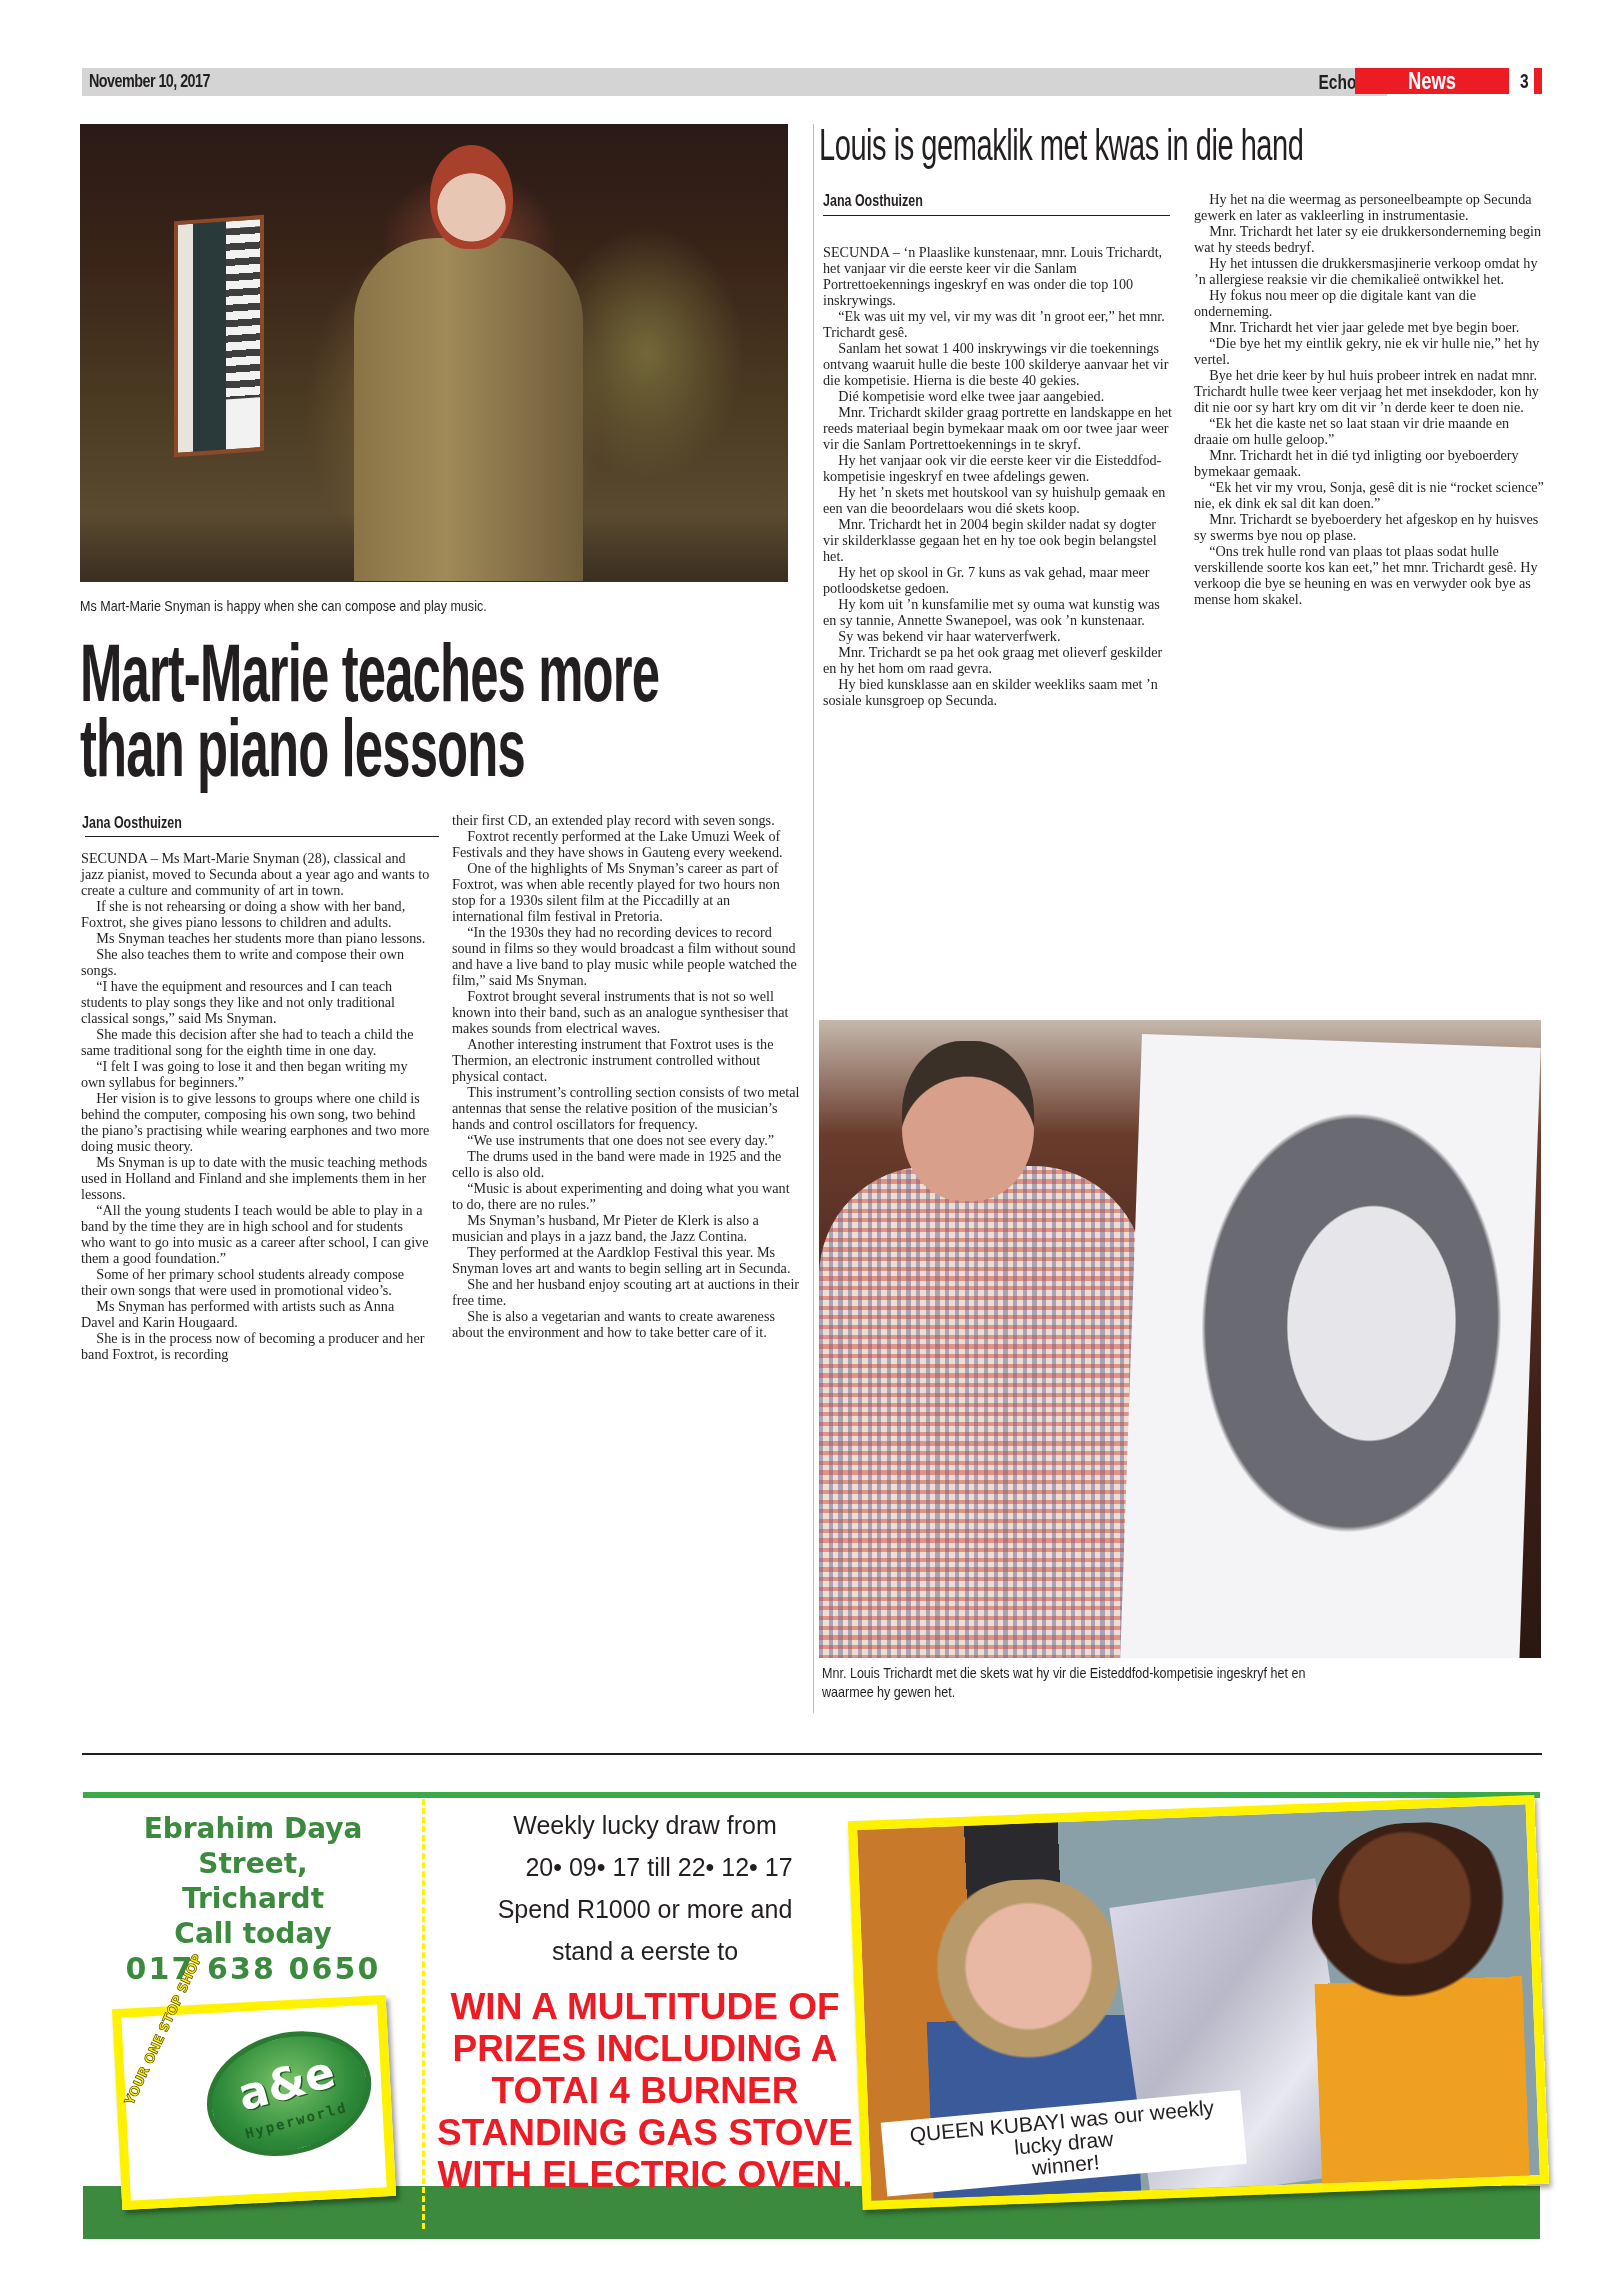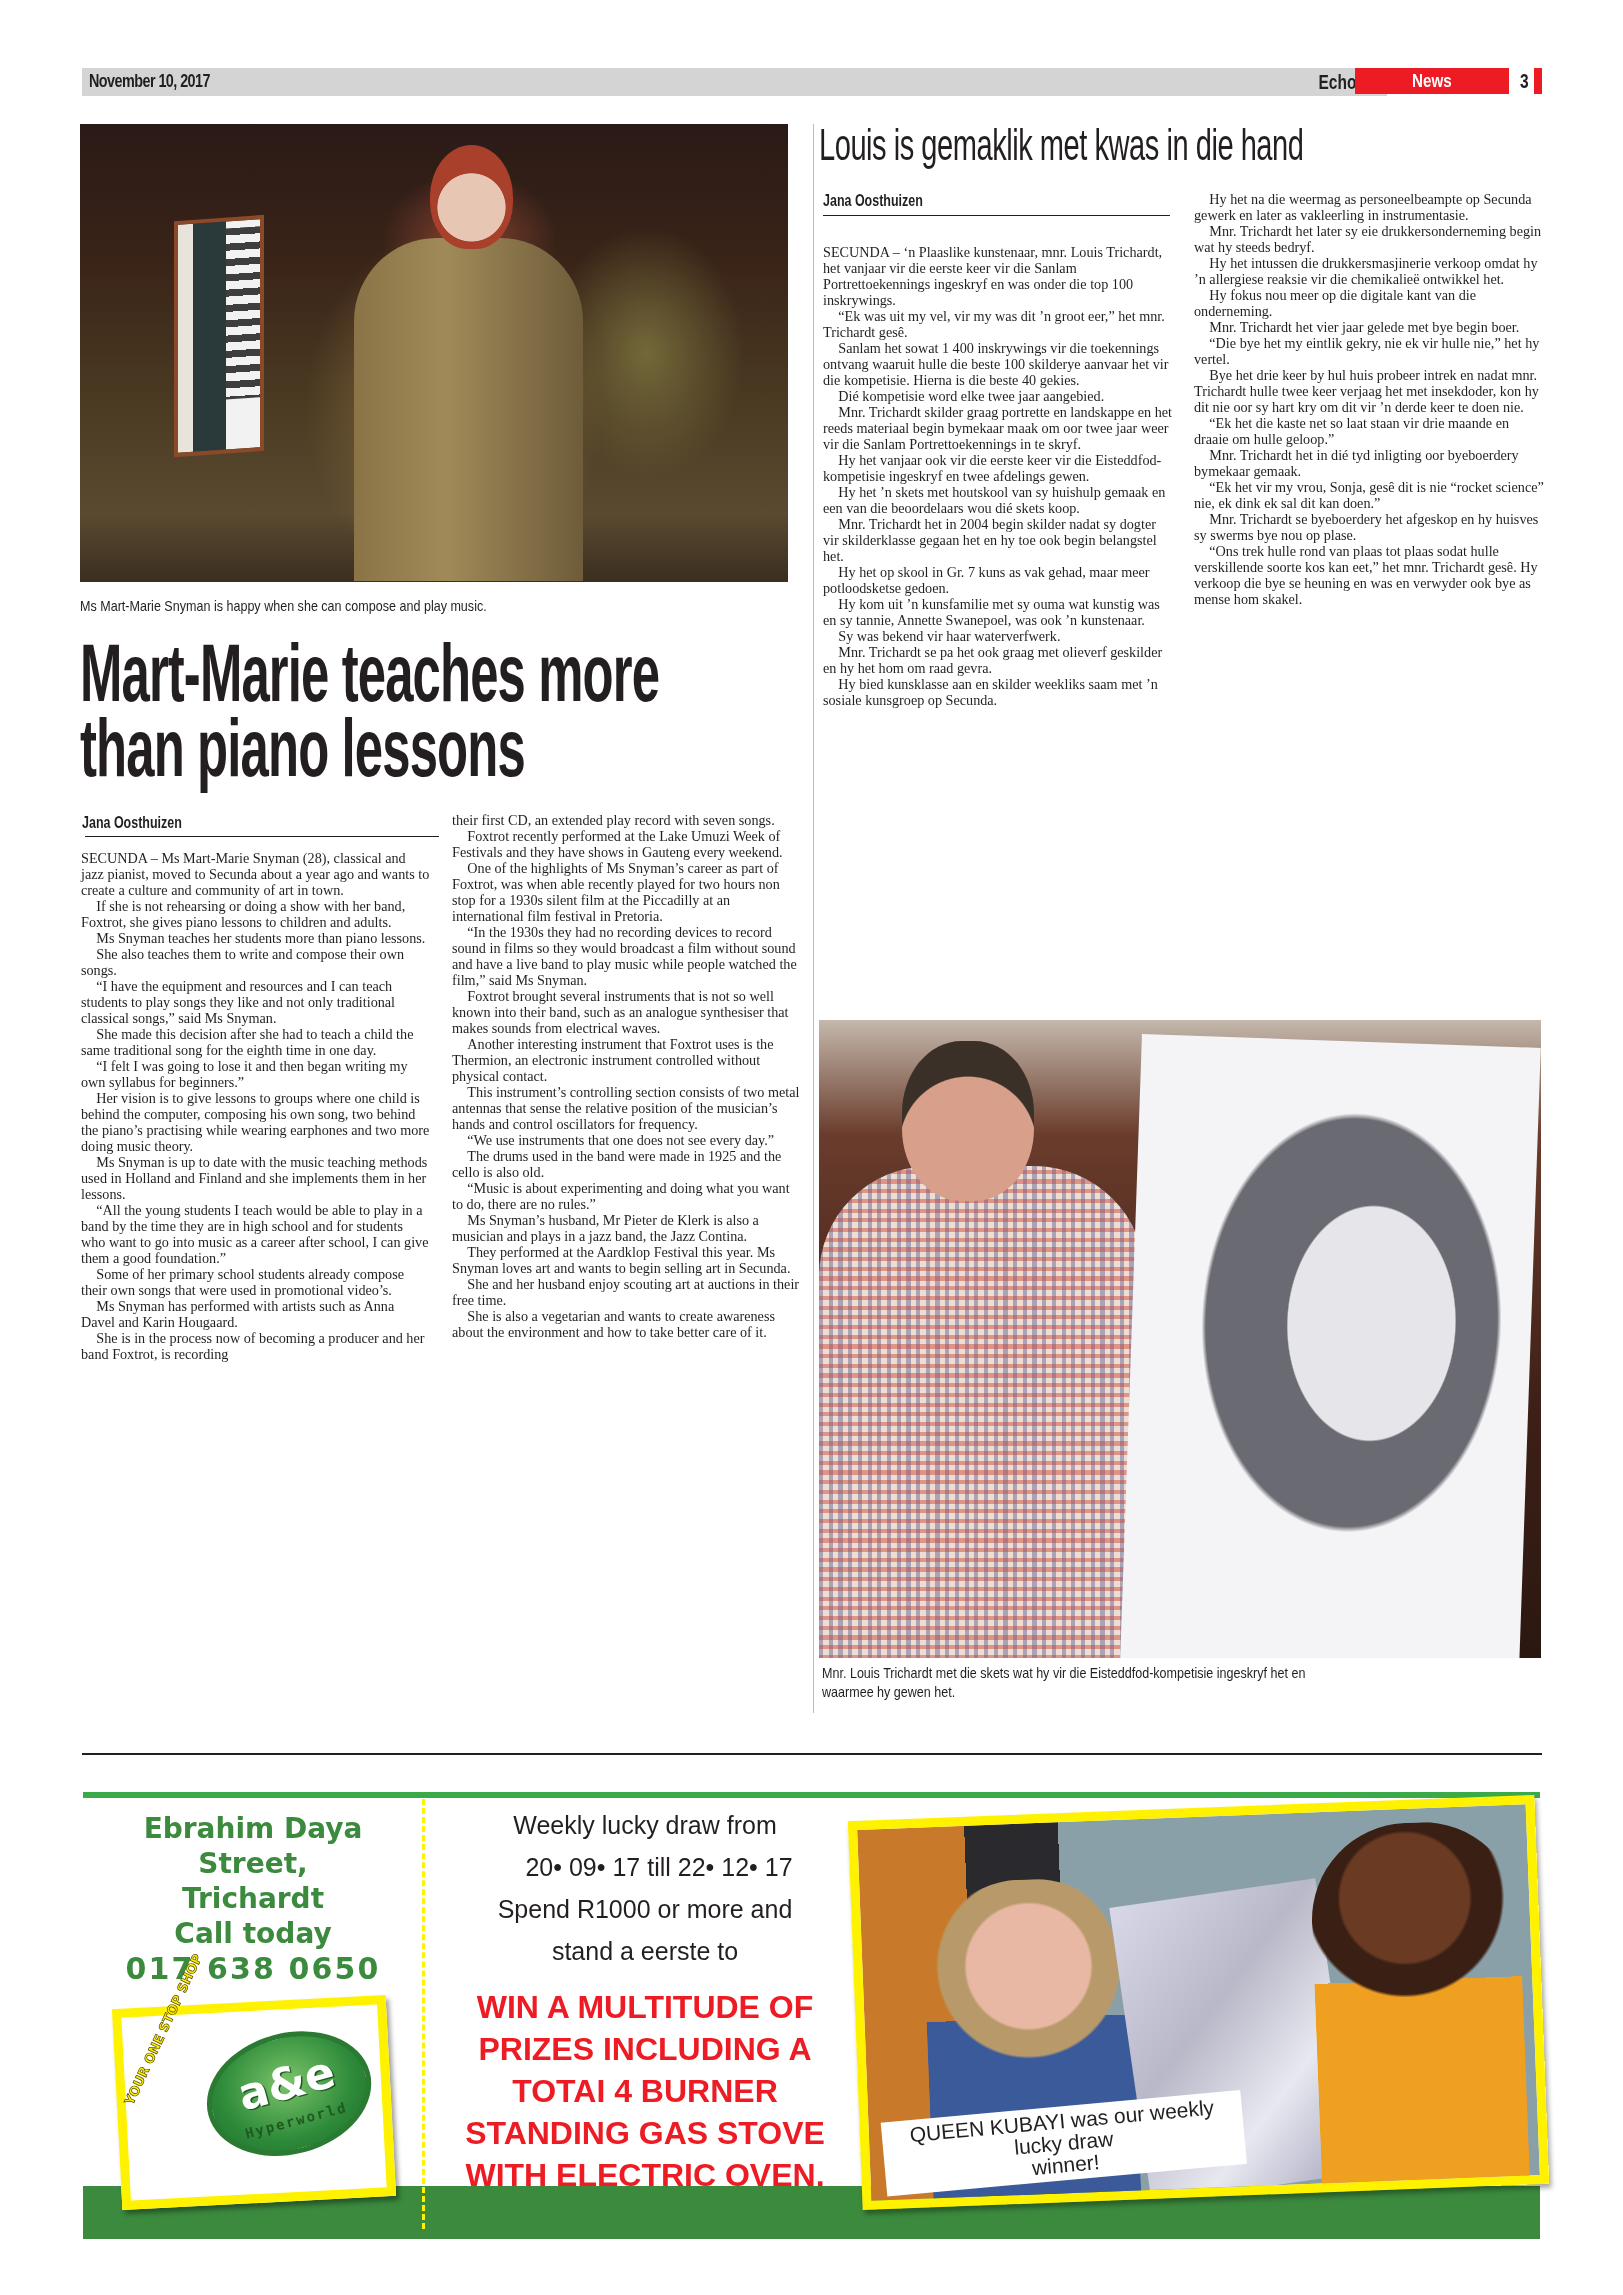--- a/index.html
+++ b/index.html
@@ -3,21 +3,21 @@
 <meta charset="utf-8">
 <style>
   * { box-sizing: border-box; margin: 0; padding: 0; }
   html, body { width: 1623px; height: 2295px; background: #ffffff; overflow: hidden; }
   body { position: relative; font-family: "Liberation Serif", serif; color: #231f20; }
 
   
   .folio { position: absolute; top: 68px; left: 82px; width: 1305px; height: 28px; background: #d4d4d4; }
   .folio-date { position: absolute; left: 7px; top: 2.8px; font-family: "Liberation Sans", sans-serif; font-weight: bold; font-size: 18px; letter-spacing: -0.7px; transform: scaleX(0.8); transform-origin: left center; }
   .folio-pub { position: absolute; right: 31px; top: 2.8px; font-family: "Liberation Sans", sans-serif; font-weight: bold; font-size: 19.4px; transform: scaleX(0.8); transform-origin: right center; }
-  .folio-section { position: absolute; top: 68px; left: 1355px; width: 154px; height: 26px; background: #ed1c24; color: #fff; text-align: center; font-family: "Liberation Sans", sans-serif; font-weight: bold; font-size: 19px; line-height: 26px; }
+  .folio-section { position: absolute; top: 68px; left: 1355px; width: 154px; height: 26px; background: #ed1c24; color: #fff; text-align: center; font-family: "Liberation Sans", sans-serif; font-weight: bold; font-size: 23px; line-height: 26px; }
   .folio-section span { display: inline-block; transform: scaleX(0.8); }
   .folio-page { position: absolute; top: 68px; left: 1519px; font-family: "Liberation Sans", sans-serif; font-weight: bold; font-size: 19.4px; line-height: 26px; transform: scaleX(0.8); }
   .folio-bar { position: absolute; top: 68px; left: 1534px; width: 8.3px; height: 26px; background: #ed1c24; }
 
   
   .photo { position: absolute; overflow: hidden; }
   .photo-snyman { top: 124px; left: 80px; width: 708px; height: 458px;
     background:
       radial-gradient(ellipse 125px 97px at 55% 25%, rgba(200,90,70,0.55), transparent 70%),
       radial-gradient(ellipse 208px 250px at 53% 62%, rgba(150,120,70,0.85), transparent 72%),
@@ -54,21 +54,21 @@
   .ad-address { position: absolute; top: 1811px; left: 90px; width: 326px; text-align: center; font-family: "DejaVu Sans", sans-serif; font-weight: bold; color: #3b8a3e; font-size: 28px; line-height: 35px; }
   .ad-address .phone { font-size: 30px; letter-spacing: 2.1px; }
   .ad-logo { position: absolute; top: 2002px; left: 117px; width: 274px; height: 201px; background: #fff; border: 9.7px solid #fff200; transform: rotate(-3deg); box-shadow: 2.8px 4.2px 5.6px rgba(0,0,0,0.4); }
   .logo-oval { position: absolute; left: 80px; top: 24px; width: 167px; height: 121px; border-radius: 50%; background: radial-gradient(ellipse at 50% 40%, #7cc46a 0%, #2e8b3a 60%, #1e6a2a 100%); border: 5.6px solid #2a7a32; transform: rotate(-12deg); }
   .logo-mark { position: absolute; left: 0; right: 0; top: 19.4px; text-align: center; font-family: "DejaVu Sans", sans-serif; font-weight: bold; font-size: 44px; color: #ffffff; text-shadow: 1.4px 1.4px 0 #1e5a22; }
   .logo-sub { position: absolute; left: 0; right: 0; top: 75px; text-align: center; font-family: "DejaVu Sans Mono", monospace; font-weight: bold; font-size: 14px; color: #1e5a22; letter-spacing: 2.1px; }
   .logo-slogan { position: absolute; left: -4.2px; top: 83px; font-family: "DejaVu Sans", sans-serif; font-weight: bold; font-size: 13px; color: #fff200; -webkit-text-stroke: 0.7px #5a4a00; transform: rotate(-62deg); transform-origin: left top; white-space: nowrap; }
 
   .ad-draw { position: absolute; top: 1804px; left: 437px; width: 416px; text-align: center; font-family: "Liberation Sans", sans-serif; color: #231f20; font-size: 25px; line-height: 42px; }
   .ad-draw .dates { white-space: nowrap; overflow: hidden; padding-left: 28px; }
-  .ad-prize { position: absolute; top: 1986px; left: 430px; width: 430px; text-align: center; font-family: "Liberation Sans", sans-serif; font-weight: bold; color: #ed1c24; font-size: 32px; line-height: 42px; }
+  .ad-prize { position: absolute; top: 1986px; left: 430px; width: 430px; text-align: center; font-family: "Liberation Sans", sans-serif; font-weight: bold; color: #ed1c24; font-size: 37px; line-height: 42px; }
 
   .ad-photo { position: absolute; top: 1808px; left: 855px; width: 687px; height: 389px; border: 9.7px solid #fff200; transform: rotate(-2.2deg); overflow: hidden; box-shadow: 2.1px 4.2px 5.6px rgba(0,0,0,0.35);
     background: linear-gradient(90deg, #c87a2a 0 16%, #2a2a2e 16% 30%, #8aa0a8 30% 100%); }
   .woman1 { position: absolute; left: 62px; top: 56px; width: 208px; height: 347px; border-radius: 97px 97px 0 0; background: radial-gradient(circle at 50% 25%, #e8b8a4 0 22%, #b89a6a 23% 32%, transparent 33%), linear-gradient(180deg, transparent 0 40%, #3a5a9a 40% 100%); }
   .gift { position: absolute; left: 264px; top: 76px; width: 208px; height: 298px; background: linear-gradient(135deg, #d8d8e8, #b8b8c8 40%, #e8e8f0 70%, #a8a8c0); transform: rotate(-6deg); }
   .woman2 { position: absolute; left: 451px; top: 14px; width: 208px; height: 375px; border-radius: 97px 97px 0 0; background: radial-gradient(circle at 45% 20%, #6a3a22 0 20%, #3a2014 21% 30%, transparent 31%), linear-gradient(180deg, transparent 0 42%, #f0a020 42% 100%); }
   .ad-photo-caption { position: absolute; left: 14px; bottom: 12.5px; width: 361px; background: #fff; text-align: center; font-family: "Liberation Sans", sans-serif; font-size: 21px; line-height: 22px; color: #231f20; padding: 4.2px 2.8px; transform: rotate(-3deg); }
 </style>
 </head>
 <body>

